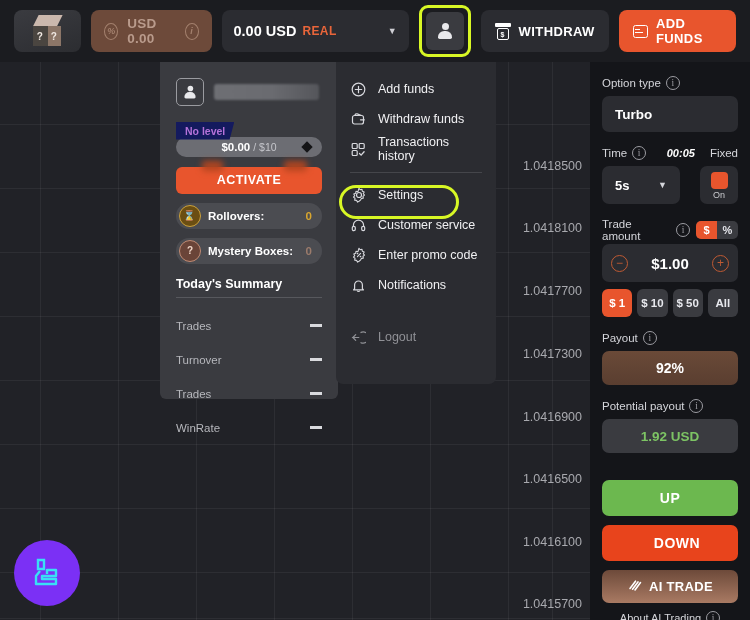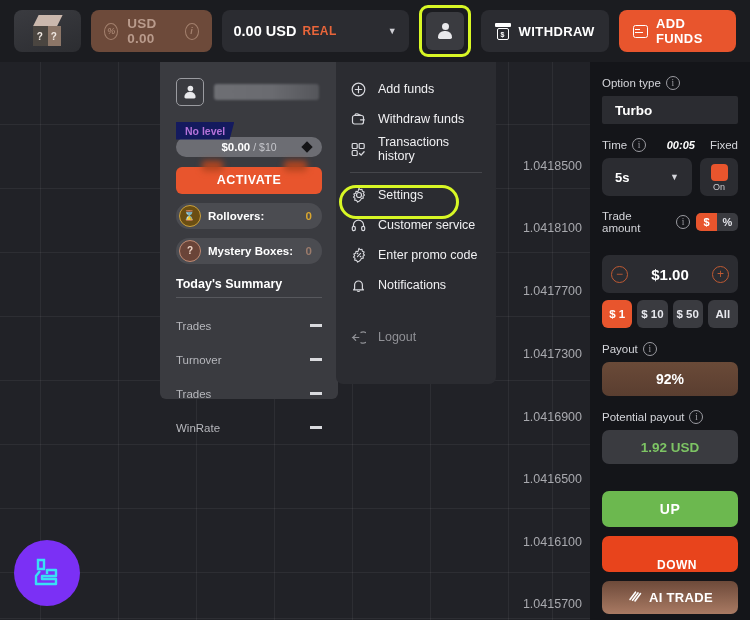--- a/index.html
+++ b/index.html
@@ -253,44 +253,44 @@
     position: absolute; right: 0; top: 62px; width: 160px; height: 558px;
     background: #141519;
     padding: 14px 12px 0 12px;
     z-index: 10;
   }
   .r-label {
     display: flex; align-items: center; gap: 5px;
     color: #d4d5da; font-size: 11.5px; margin-bottom: 6px;
   }
   .r-box {
-    height: 28px; border-radius: 2px; background: #2b2c31;
+    height: 36px; border-radius: 7px; background: #2b2c31;
     display: flex; align-items: center; padding: 0 13px;
     color: #fff; font-size: 13.5px; font-weight: bold;
   }
   .r-gap { height: 14px; }
   .time-head { display:flex; align-items:center; gap: 5px; margin-bottom: 6px;}
   .time-head .tl { color:#d4d5da; font-size:11.5px;}
   .time-head .tv { color:#fff; font-size:11px; font-weight:bold; margin-left:auto;font-style:italic;}
   .time-head .tf { color:#d4d5da; font-size:11.5px; margin-left: 10px;}
-  .time-row { display:flex; gap: 8px; align-items: flex-start;}
+  .time-row { display:flex; gap: 20px; align-items: flex-start;}
   .time-sel {
     flex: 1; height: 38px; border-radius: 7px; background:#2b2c31;
     display:flex; align-items:center; padding: 0 13px;
     color:#fff; font-size:13px; font-weight:bold;
   }
   .time-sel .caret { color:#d5d6db; font-size:9px;}
   .fixed-toggle {
     width: 38px; height: 38px; border-radius: 7px; background: #2b2c31;
     display:flex; flex-direction: column; align-items:center; justify-content:center;
     gap: 1px; padding-top:2px;
   }
   .fixed-toggle .sw { width: 17px; height: 17px; border-radius: 4px; background:#e8552d;}
   .fixed-toggle .on { color:#c9cace; font-size:9px;}
-  .ta-head { display:flex; align-items:center; gap:6px; margin-bottom:21px;}
+  .ta-head { display:flex; align-items:center; gap:6px; margin-bottom:2px;}
   .ta-head .tl { color:#d4d5da; font-size:11.5px;}
   .cur-switch { margin-left:auto; display:flex; border-radius:5px; overflow:hidden; background:#3a3b40;}
   .cur-switch span { width:22px; height:18px; display:flex; align-items:center; justify-content:center; font-size:11px; font-weight:bold;}
   .cur-switch .on { background:#e8552d; color:#fff;}
   .cur-switch .off { color:#e4e5ea;}
   .amount-box {
     height: 38px; border-radius: 7px; background:#2b2c31;
     display:flex; align-items:center; justify-content:space-between; padding: 0 9px;
   }
   .amount-box .val { color:#fff; font-size:15px; font-weight:bold;}
@@ -317,22 +317,22 @@
     display:flex; align-items:center; justify-content:center;
     color:#7dc464; font-size:13.5px; font-weight:bold;
   }
   .btn-up {
     height:36px; border-radius:7px; background:#6cb84f;
     display:flex; align-items:center; justify-content:center;
     color:#fff; font-size:14px; font-weight:bold; letter-spacing:.5px;
   }
   .btn-down {
     height:36px; border-radius:7px; background:#e8441c; margin-top:9px;
-    display:flex; align-items:flex-end; justify-content:center;
-    color:#fff; font-size:12px; font-weight:bold; letter-spacing:.5px;padding-left:14px;
+    display:flex; align-items:center; justify-content:center;
+    color:#fff; font-size:14px; font-weight:bold; letter-spacing:.5px;padding-left:14px;
   }
   .btn-ai {
     height:33px; border-radius:7px; margin-top:9px;
     background: linear-gradient(180deg,#6d4a3a,#a97a63);
     display:flex; align-items:center; justify-content:center; gap:7px;
     color:#fff; font-size:13px; font-weight:bold; letter-spacing:.3px;
   }
   .about-ai {
     margin-top:8px; display:flex; align-items:center; justify-content:center; gap:5px;
     color:#d4d5da; font-size:11px;

